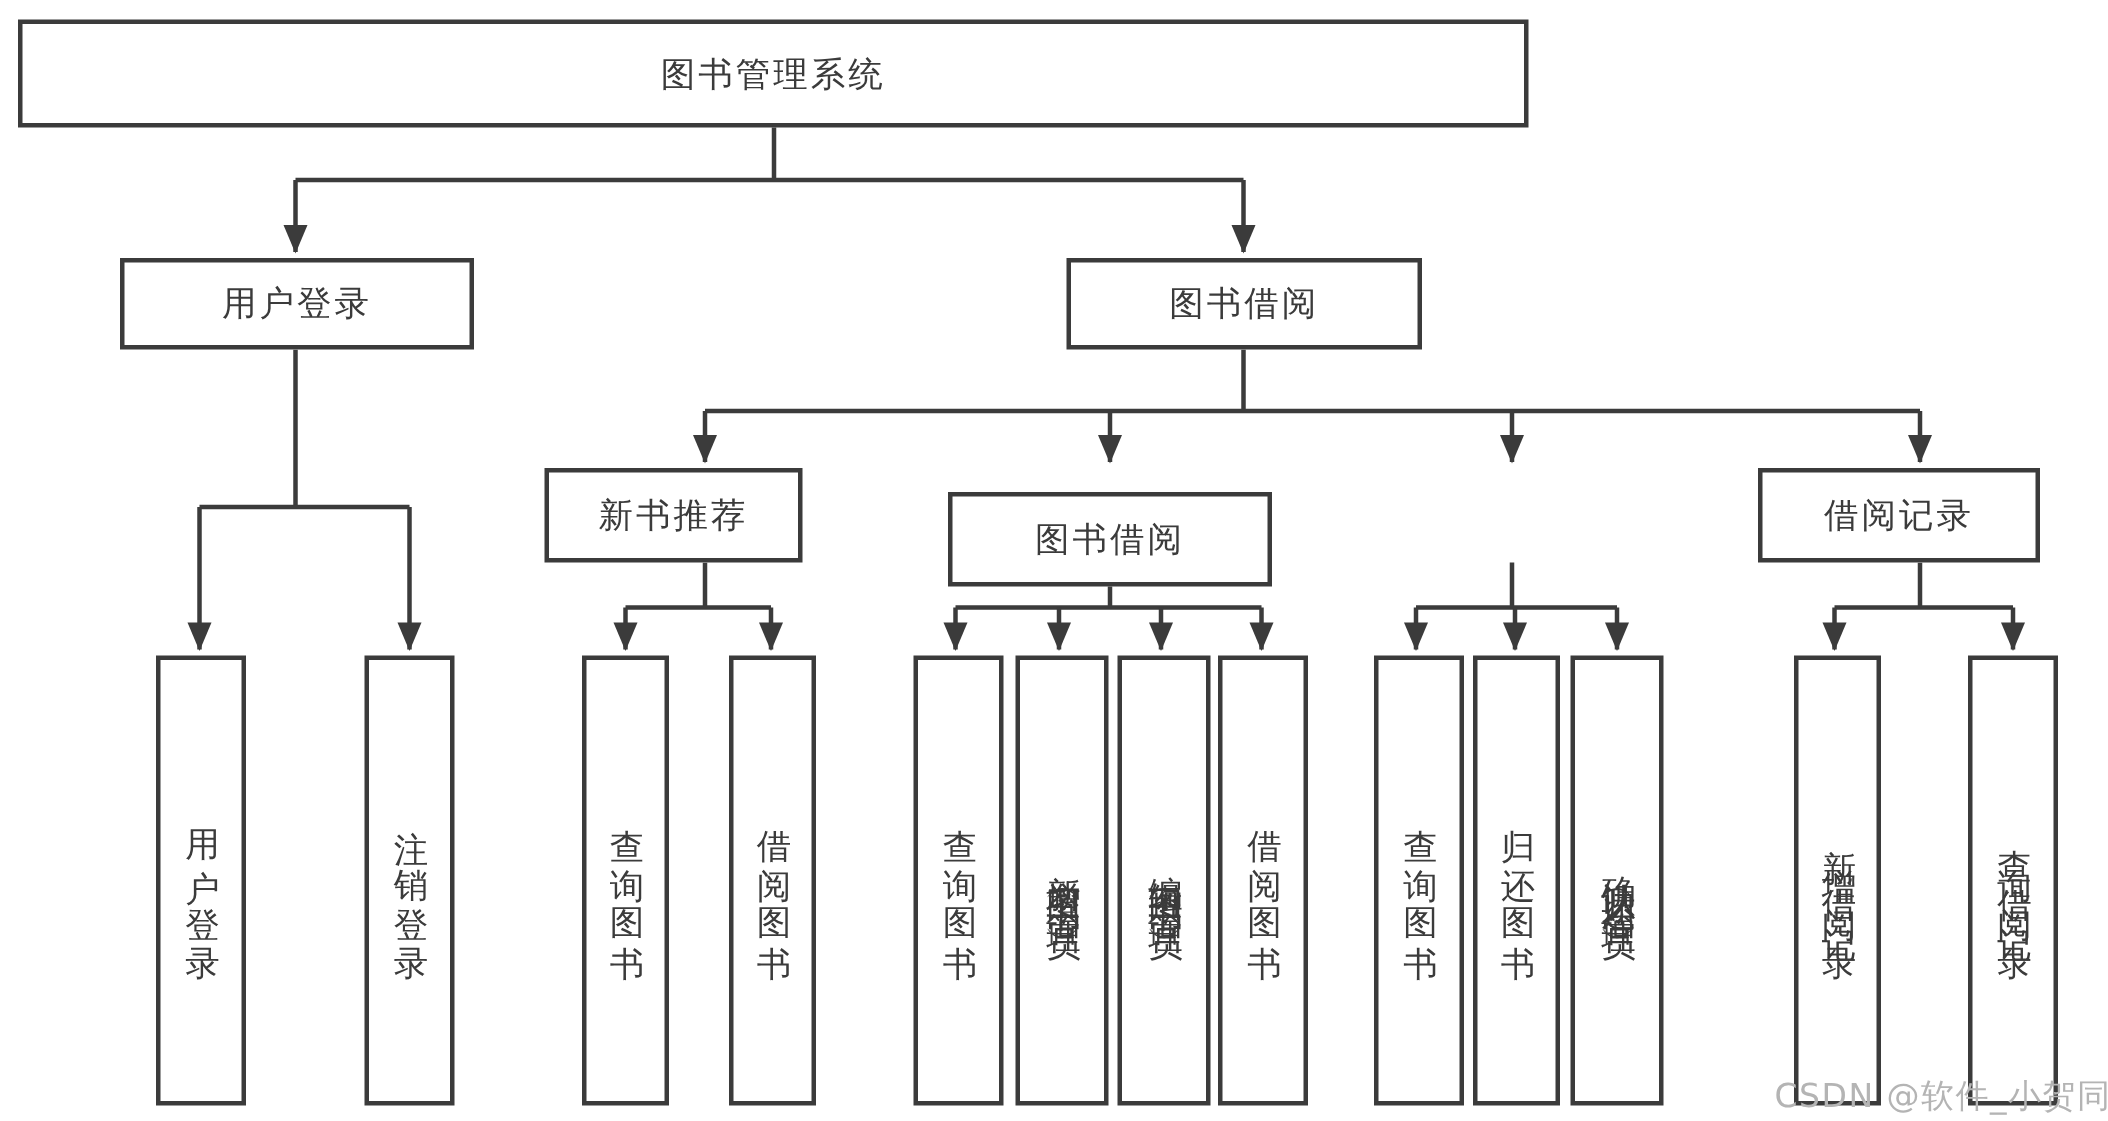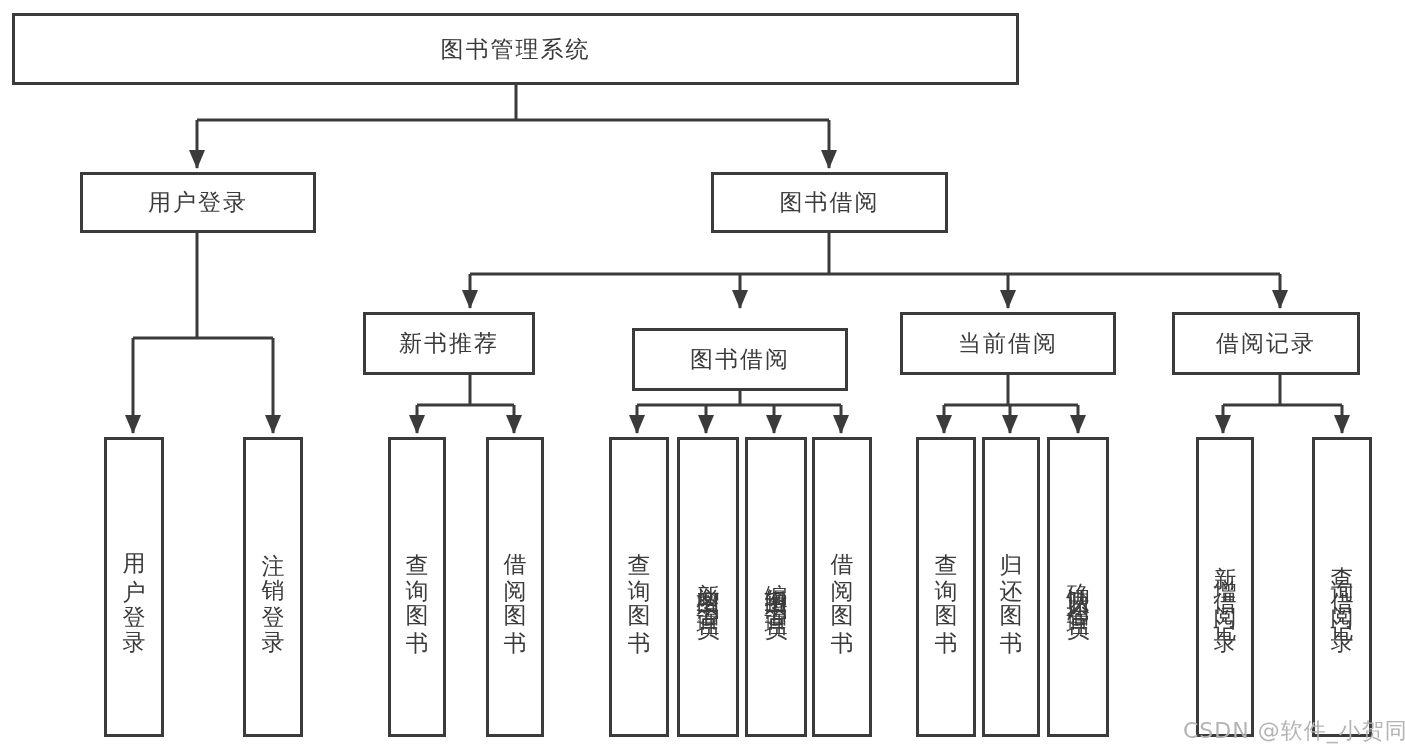--- a/index.html
+++ b/index.html
@@ -106,23 +106,20 @@
   <div class="box" style="left:711px;top:172px;width:237px;height:61px">
     <span class="hlabel">图书借阅</span>
   </div>
 
   <div class="box" style="left:363px;top:312px;width:172px;height:63px">
     <span class="hlabel">新书推荐</span>
   </div>
   <div class="box" style="left:632px;top:328px;width:216px;height:63px">
     <span class="hlabel">图书借阅</span>
   </div>
-  <div class="box" style="left:900px;top:312px;width:216px;height:63px">
-    <span class="hlabel">当前借阅</span>
-  </div>
   <div class="box" style="left:1172px;top:312px;width:188px;height:63px">
     <span class="hlabel">借阅记录</span>
   </div>
 
   <div class="box" style="left:104px;top:437px;width:60px;height:300px">
     <span class="vtext sp4">用户登录</span>
   </div>
   <div class="box" style="left:243px;top:437px;width:60px;height:300px">
     <span class="vtext sp4">注销登录</span>
   </div>

